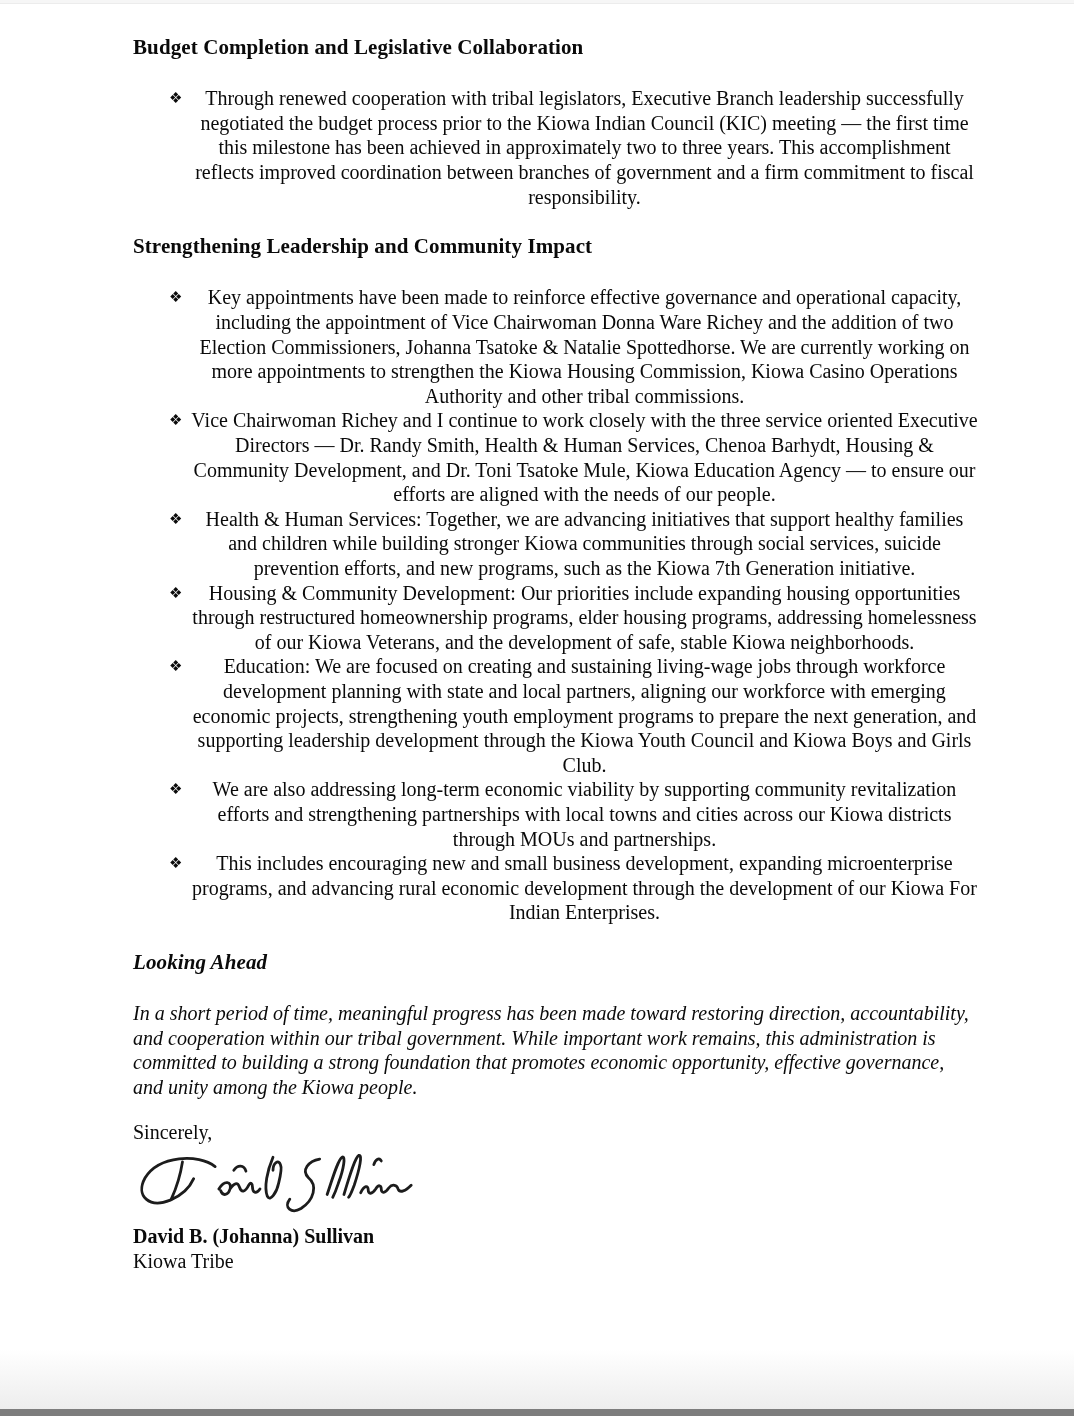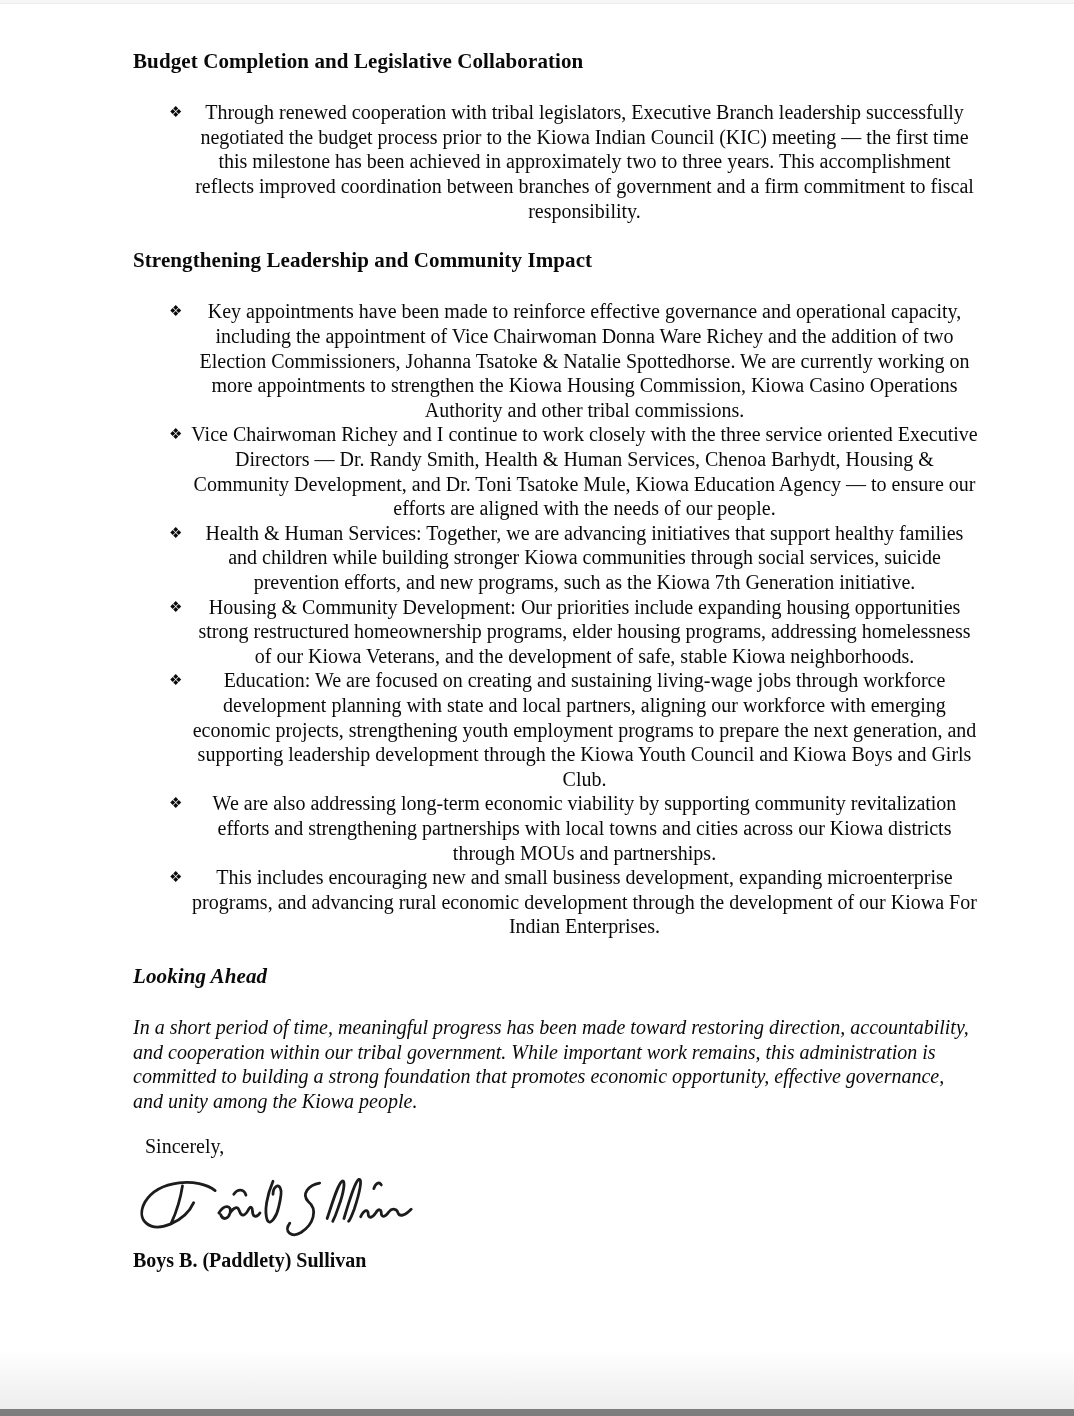--- a/index.html
+++ b/index.html
@@ -18,21 +18,21 @@
   }
   .top-strip {
     position: absolute;
     top: 0; left: 0; right: 0;
     height: 3px;
     background: #f6f6f6;
     border-bottom: 1px solid #ececec;
     z-index: 3;
   }
   main.letter {
-    padding: 48px 96px 0 133px;
+    padding: 34px 96px 0 133px;
     font-size: 20px;
     line-height: 1.23;
   }
   .section h2 {
     font-size: 21px;
     line-height: 1.25;
     font-weight: bold;
     margin: 0 0 26px 0;
     letter-spacing: 0.1px;
   }
@@ -52,21 +52,21 @@
     width: 22px;
     font-family: "DejaVu Sans", sans-serif;
     font-size: 15px;
     padding-top: 3px;
     color: #0a0a0a;
   }
   .li-text { flex: 1; text-align: center; }
   .li-text strong { font-weight: normal; }
   .section p.body-para { margin: 0; }
   .closing { margin-top: 20px; }
-  .closing .salutation { margin: 12px; }
+  .closing .salutation { margin: 0; }
   .signature-wrap {
     margin: 2px 0 4px 0;
     height: 74px;
   }
   .signoff-name {
     font-weight: bold;
     margin: 2px 0 0 0;
     line-height: 25px;
   }
   .signoff-line { margin: 0; line-height: 25px; }
@@ -113,21 +113,21 @@
           <li>
             <span class="bullet">❖</span>
             <span class="li-text"><span>Vice Chairwoman Richey and I continue to work closely with the three service oriented Executive Directors — Dr. Randy Smith, Health &amp; Human Services, Chenoa Barhydt, Housing &amp; Community Development, and Dr. Toni Tsatoke Mule, Kiowa Education Agency — to ensure our efforts are aligned with the needs of our people.</span></span>
           </li>
           <li>
             <span class="bullet">❖</span>
             <span class="li-text"><strong>Health &amp; Human Services</strong><span>: Together, we are advancing initiatives that support healthy families and children while building stronger Kiowa communities through social services, suicide prevention efforts, and new programs, such as the Kiowa 7th Generation initiative.</span></span>
           </li>
           <li>
             <span class="bullet">❖</span>
-            <span class="li-text"><strong>Housing &amp; Community Development</strong><span>: Our priorities include expanding housing opportunities strong restructured homeownership programs, elder housing programs, addressing homelessness of our Kiowa Veterans, and the development of safe, stable Kiowa neighborhoods.</span></span>
+            <span class="li-text"><strong>Housing &amp; Community Development</strong><span>: Our priorities include expanding housing opportunities through restructured homeownership programs, elder housing programs, addressing homelessness of our Kiowa Veterans, and the development of safe, stable Kiowa neighborhoods.</span></span>
           </li>
           <li>
             <span class="bullet">❖</span>
             <span class="li-text"><strong>Education</strong><span>: We are focused on creating and sustaining living-wage jobs through workforce development planning with state and local partners, aligning our workforce with emerging economic projects, strengthening youth employment programs to prepare the next generation, and supporting leadership development through the Kiowa Youth Council and Kiowa Boys and Girls Club.</span></span>
           </li>
           <li>
             <span class="bullet">❖</span>
             <span class="li-text"><span>We are also addressing long-term economic viability by supporting community revitalization efforts and strengthening partnerships with local towns and cities across our Kiowa districts through MOUs and partnerships.</span></span>
           </li>
           <li>
@@ -163,18 +163,19 @@
           <path d="M208 52 C214 34, 220 14, 224 12 C228 10, 226 24, 220 40 C217 49, 215 53, 214 55"></path>
           <path d="M226 52 C232 32, 238 12, 242 10 C246 9, 243 24, 237 42 C234 50, 232 54, 231 55"></path>
 
           <path d="M244 50 C248 42, 252 42, 252 47 C252 52, 256 52, 260 46 C263 41, 266 42, 266 46 C266 51, 270 51, 274 45 C278 40, 283 42, 284 46 C286 51, 292 48, 298 42"></path>
 
           <path d="M258 20 C260 14, 264 12, 266 16"></path>
         </g>
       </svg>
     </div>
 
-    <p class="signoff-name">Boys B. (Paddlety) Sullivan</p>
+    <p class="signoff-name">David B. (Johanna) Sullivan</p>
+    <p class="signoff-line">Kiowa Tribe</p>
   </div>
 </main>
 
 <div class="page-fade"></div>
 <div class="bottom-bar"></div>
 
 </body></html>

